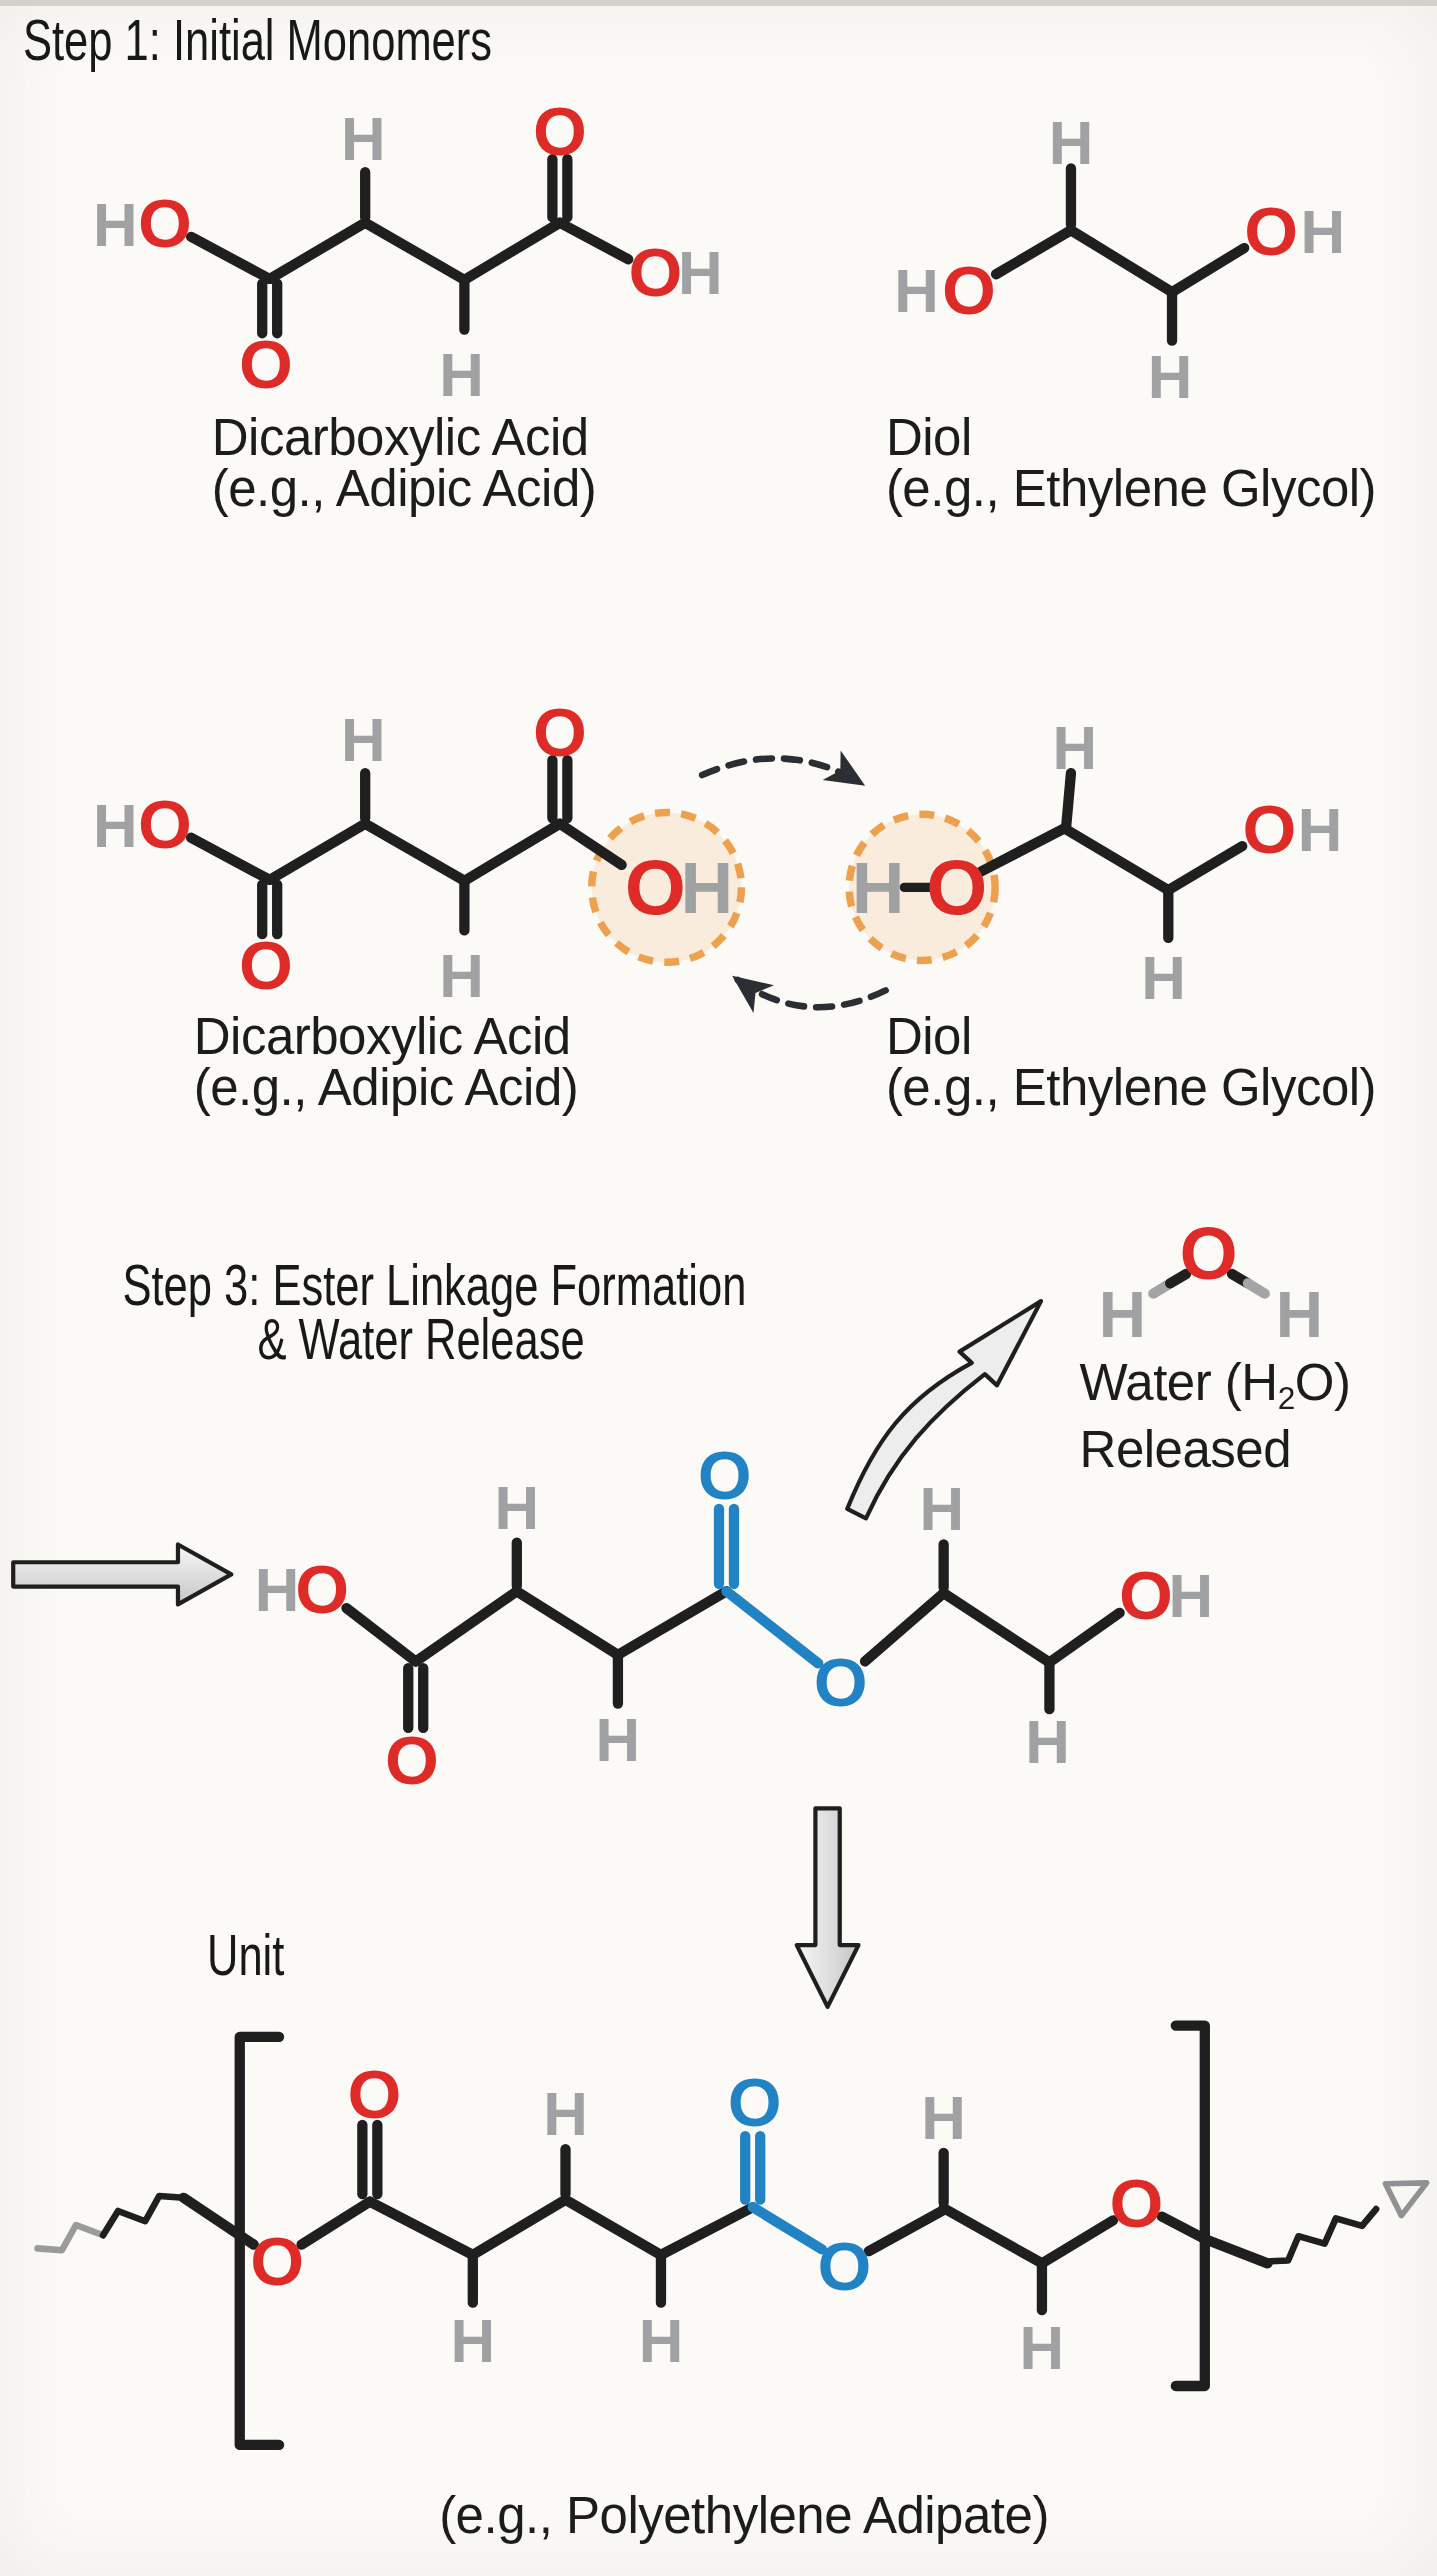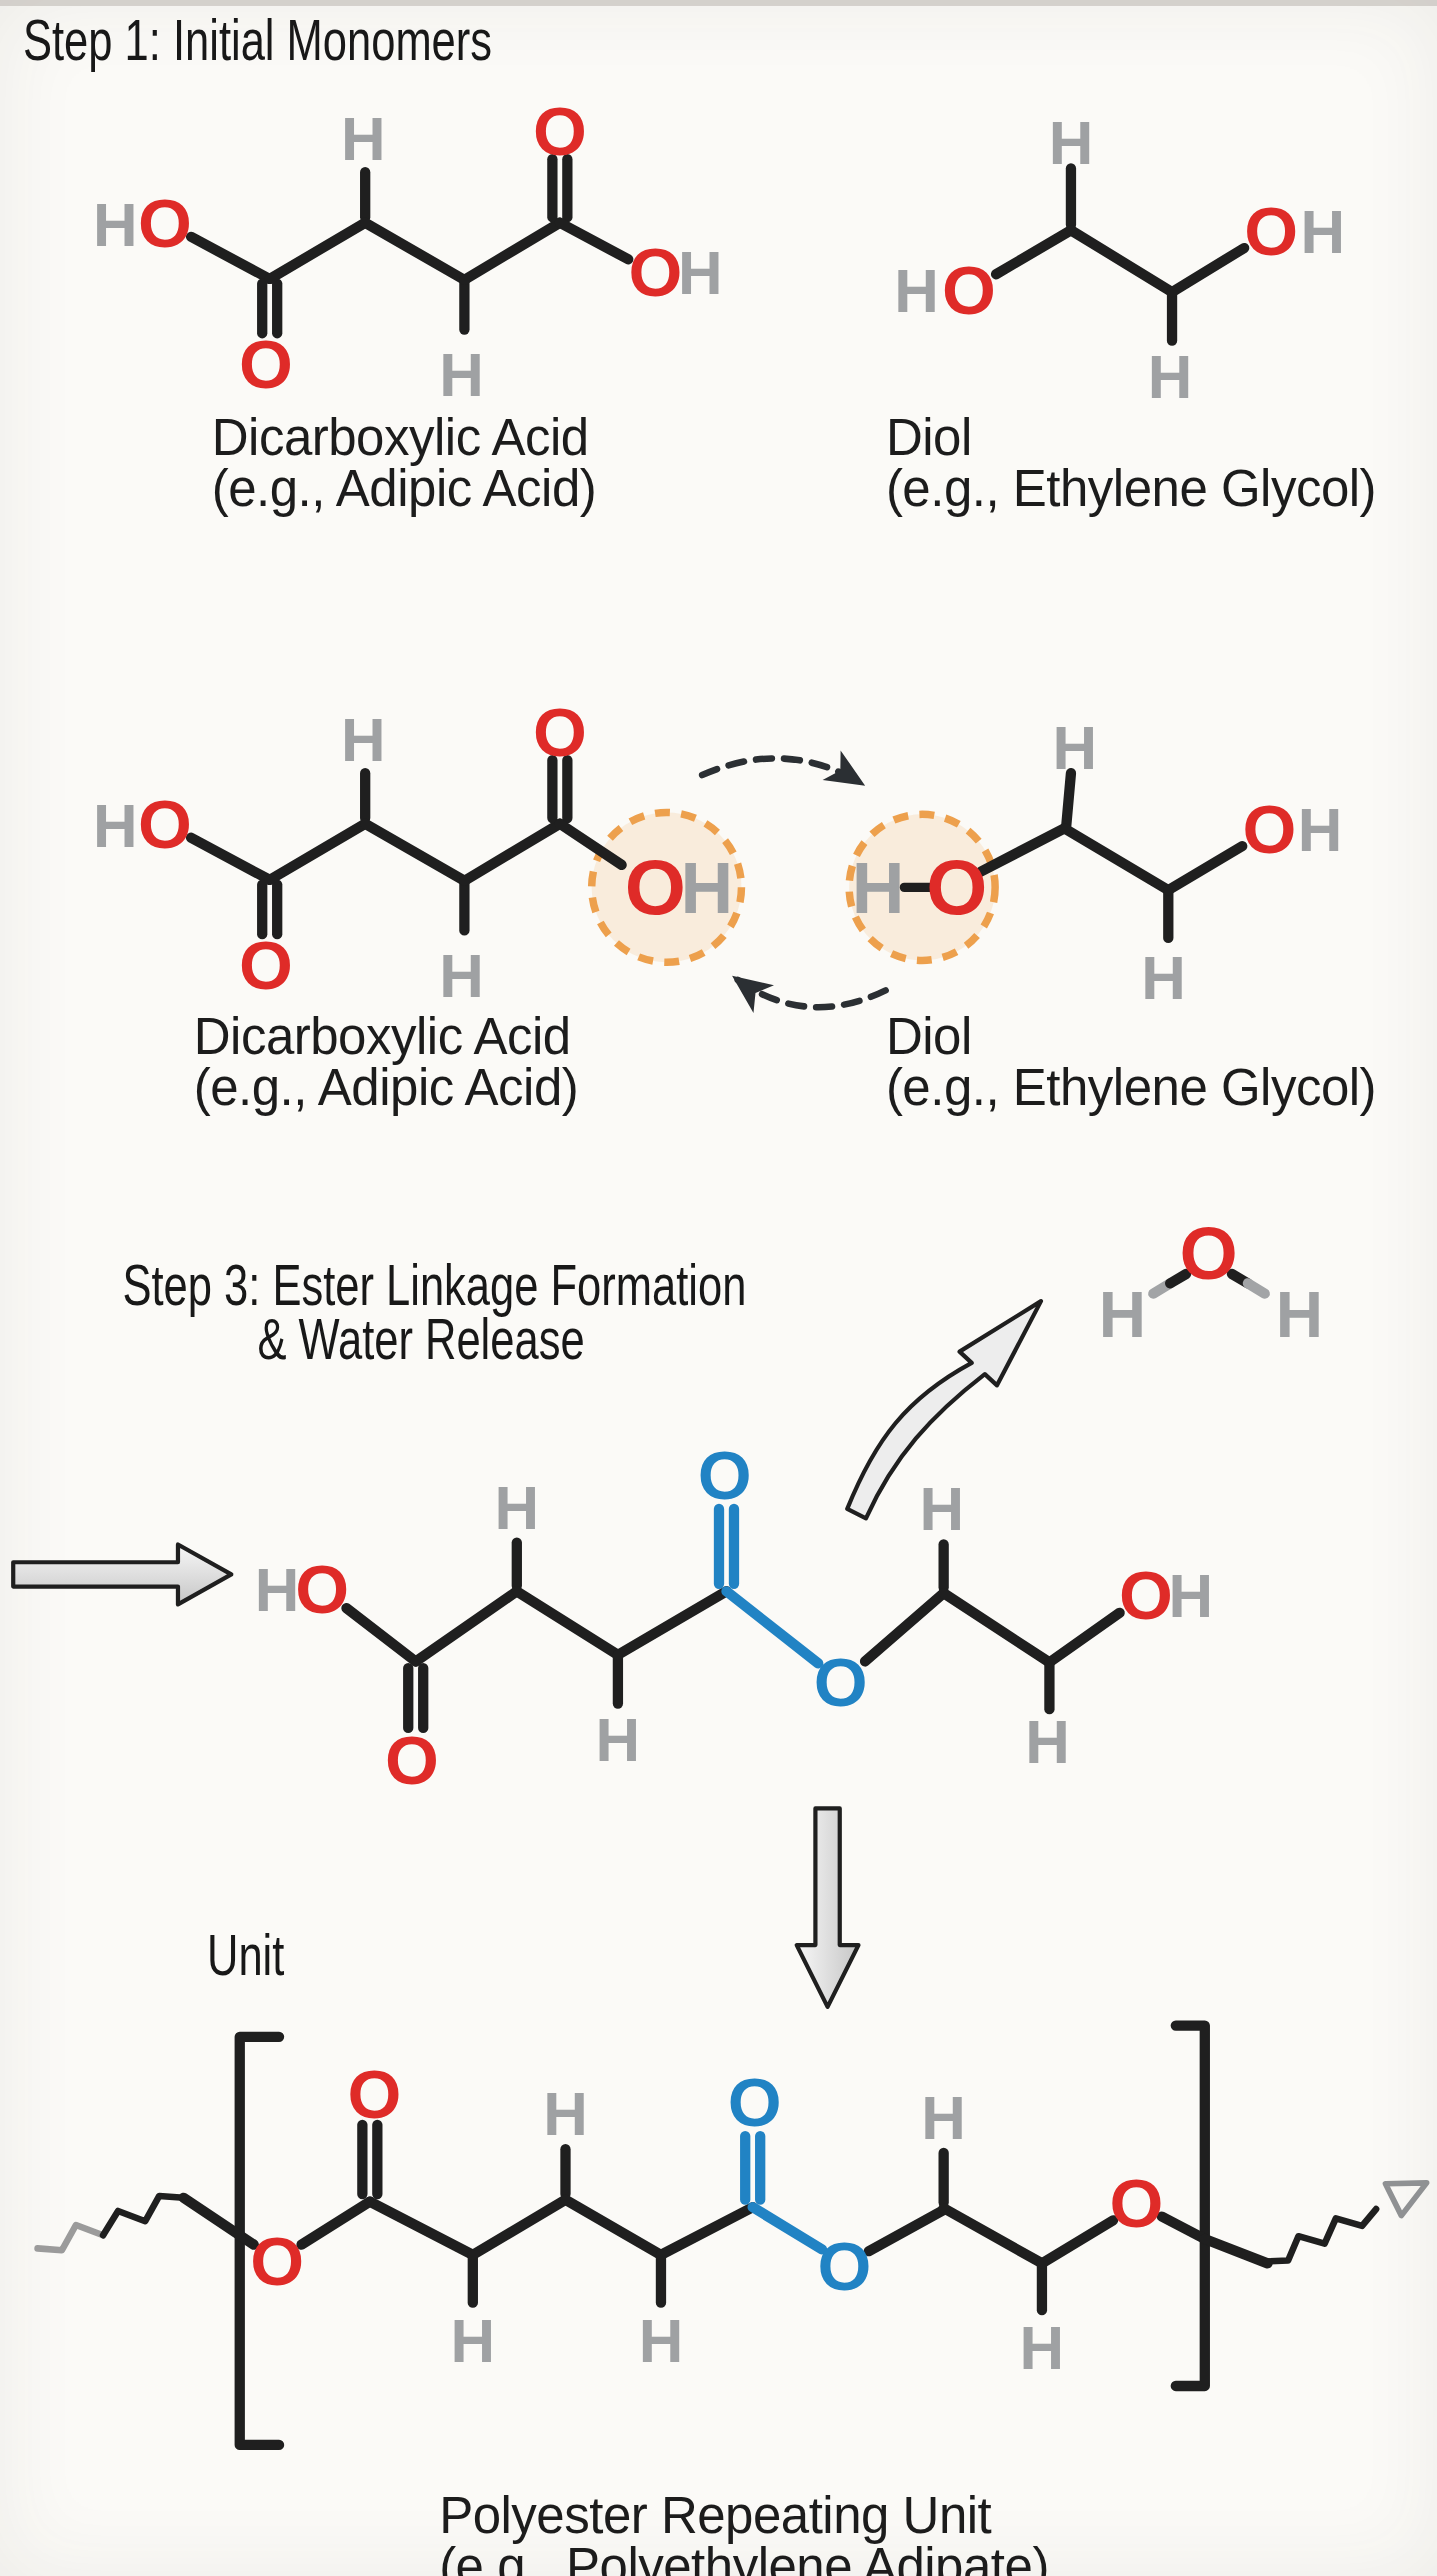--- a/index.html
+++ b/index.html
@@ -237,18 +237,21 @@
     <span>(e.g., Ethylene Glycol)</span>
   </div>
   <div class="caption" style="left:386px;top:1011px">
     <span>Dicarboxylic Acid</span>
     <span>(e.g., Adipic Acid)</span>
   </div>
   <div class="caption" style="left:1131px;top:1011px">
     <span>Diol</span>
     <span>(e.g., Ethylene Glycol)</span>
   </div>
+  <div class="caption" style="left:1215px;top:1357px">
+    <span><span class="winline">Water (H</span><span class="wsub">2</span><span class="winline">O)</span></span>
+    <span>Released</span>
+  </div>
   <div class="caption" style="left:744px;top:2490px">
-    <span>Polyester Repeating Unit</span>
     <span>(e.g., Polyethylene Adipate)</span>
   </div>
 </div>
 
 
 </body></html>

